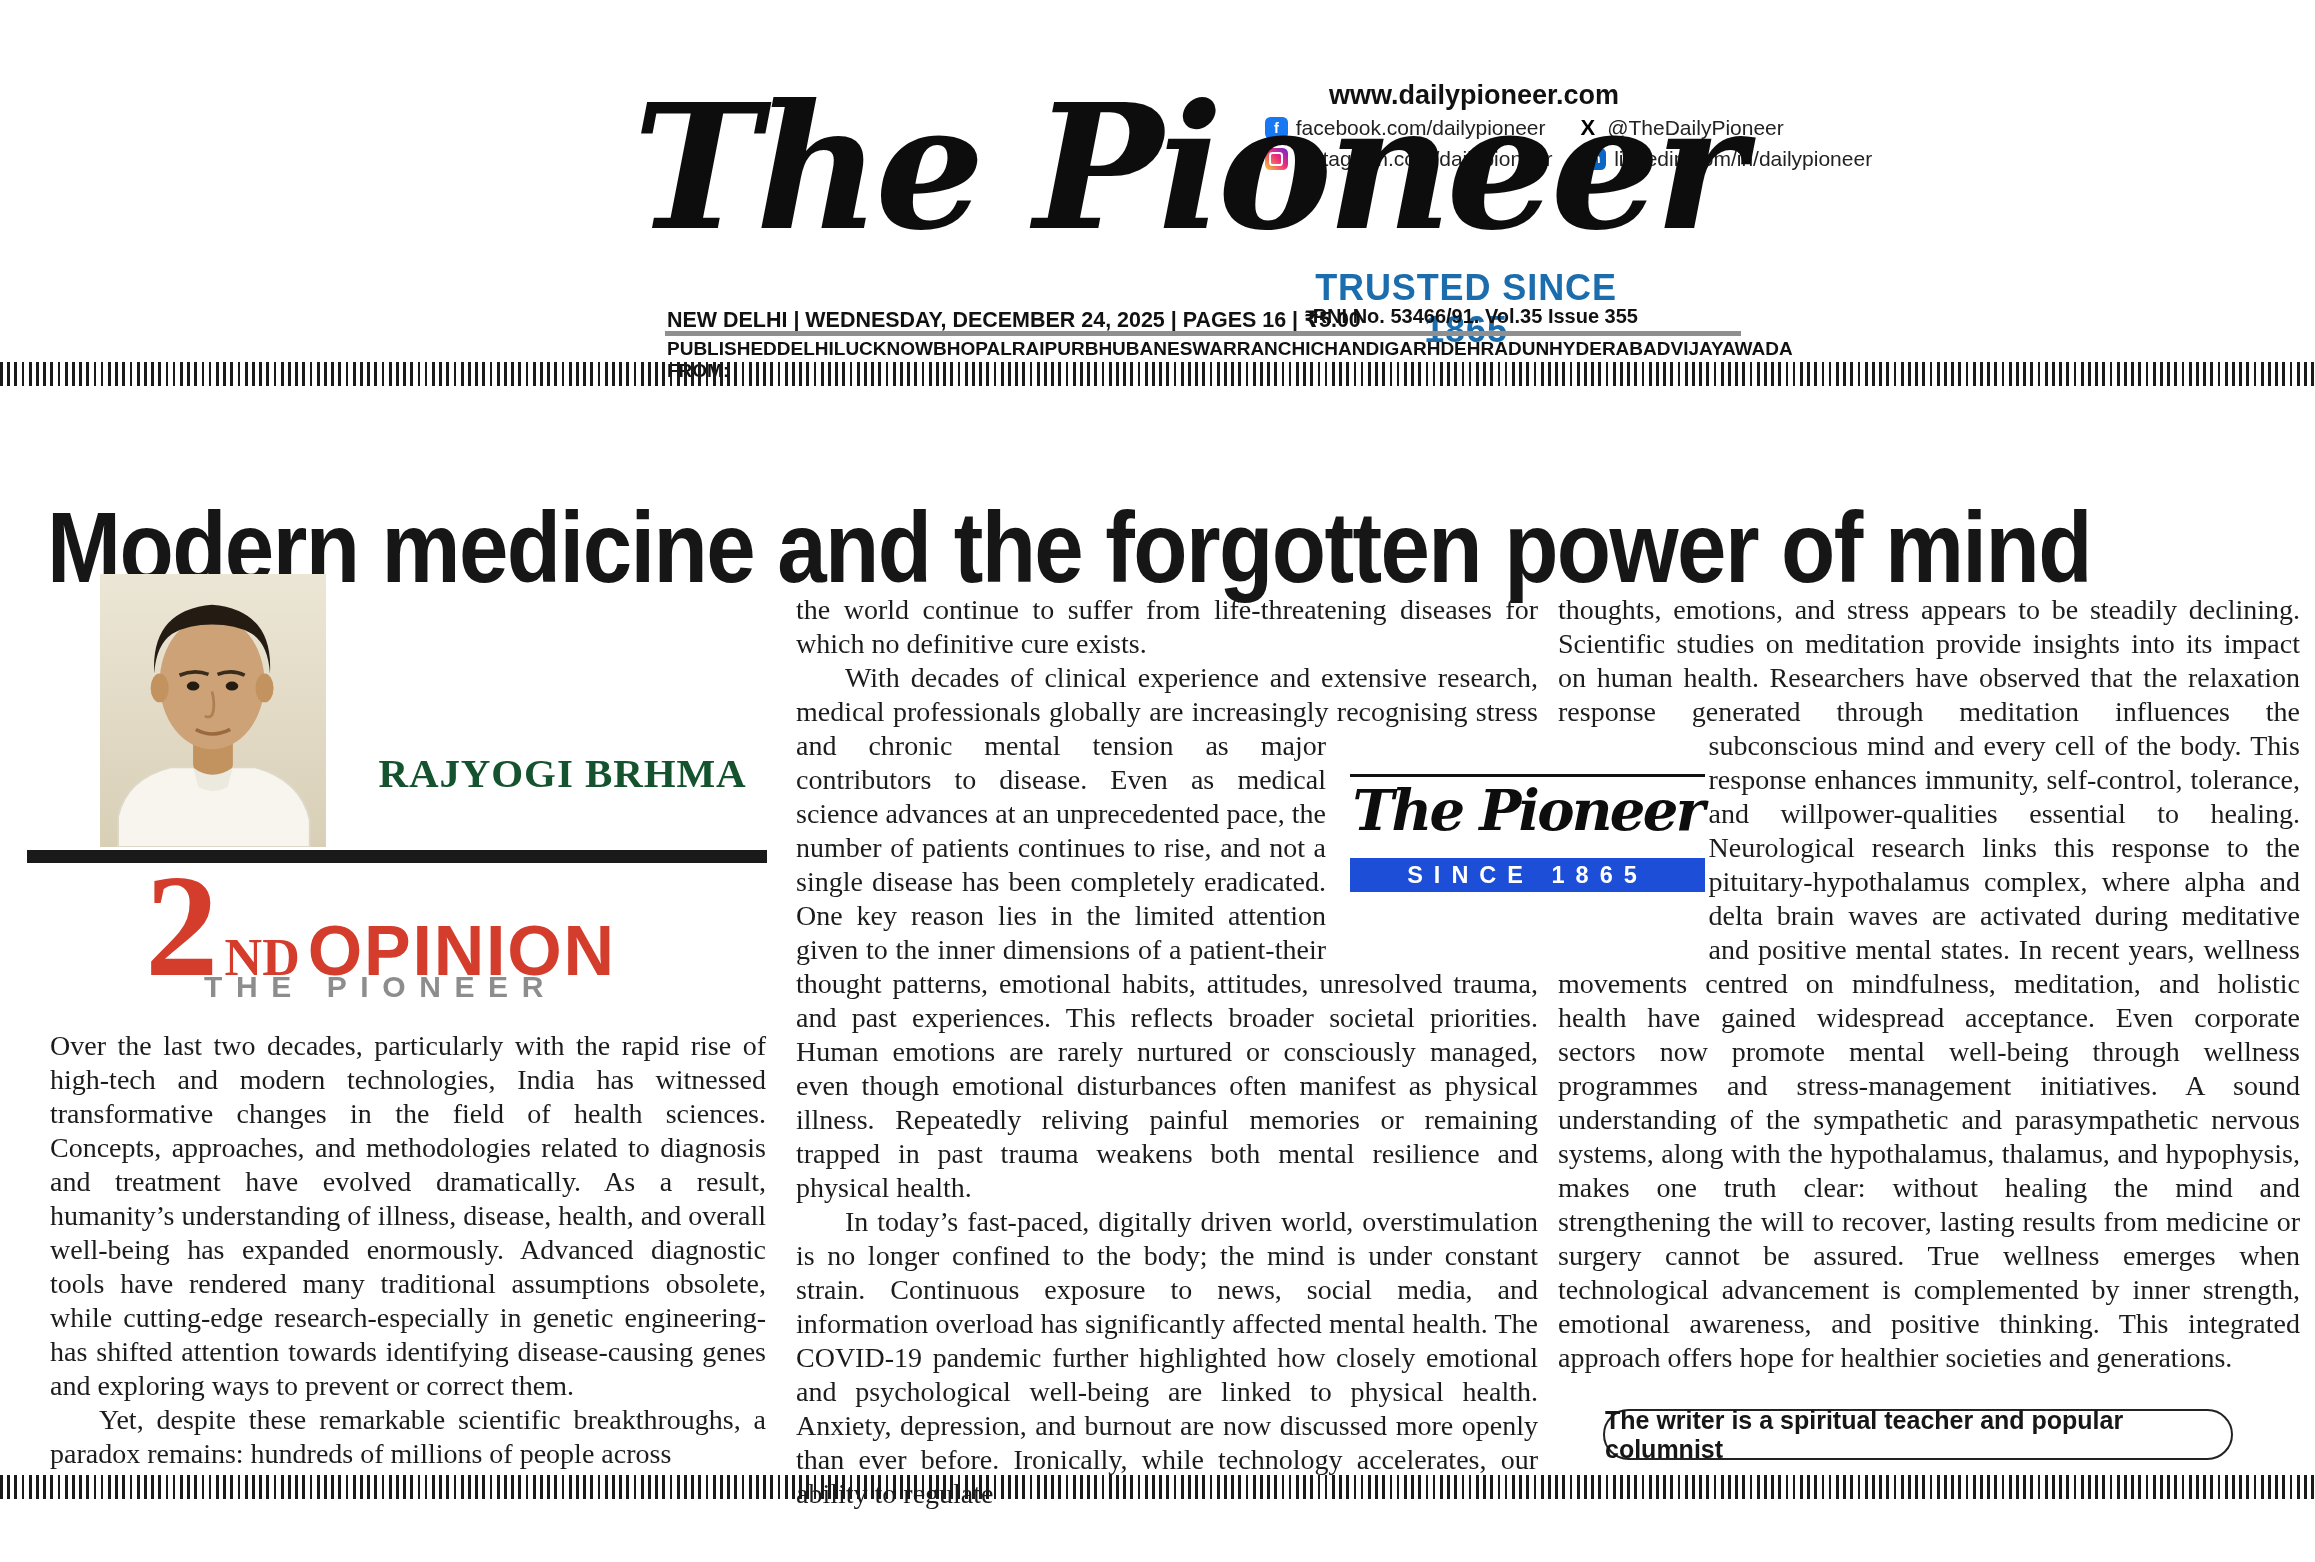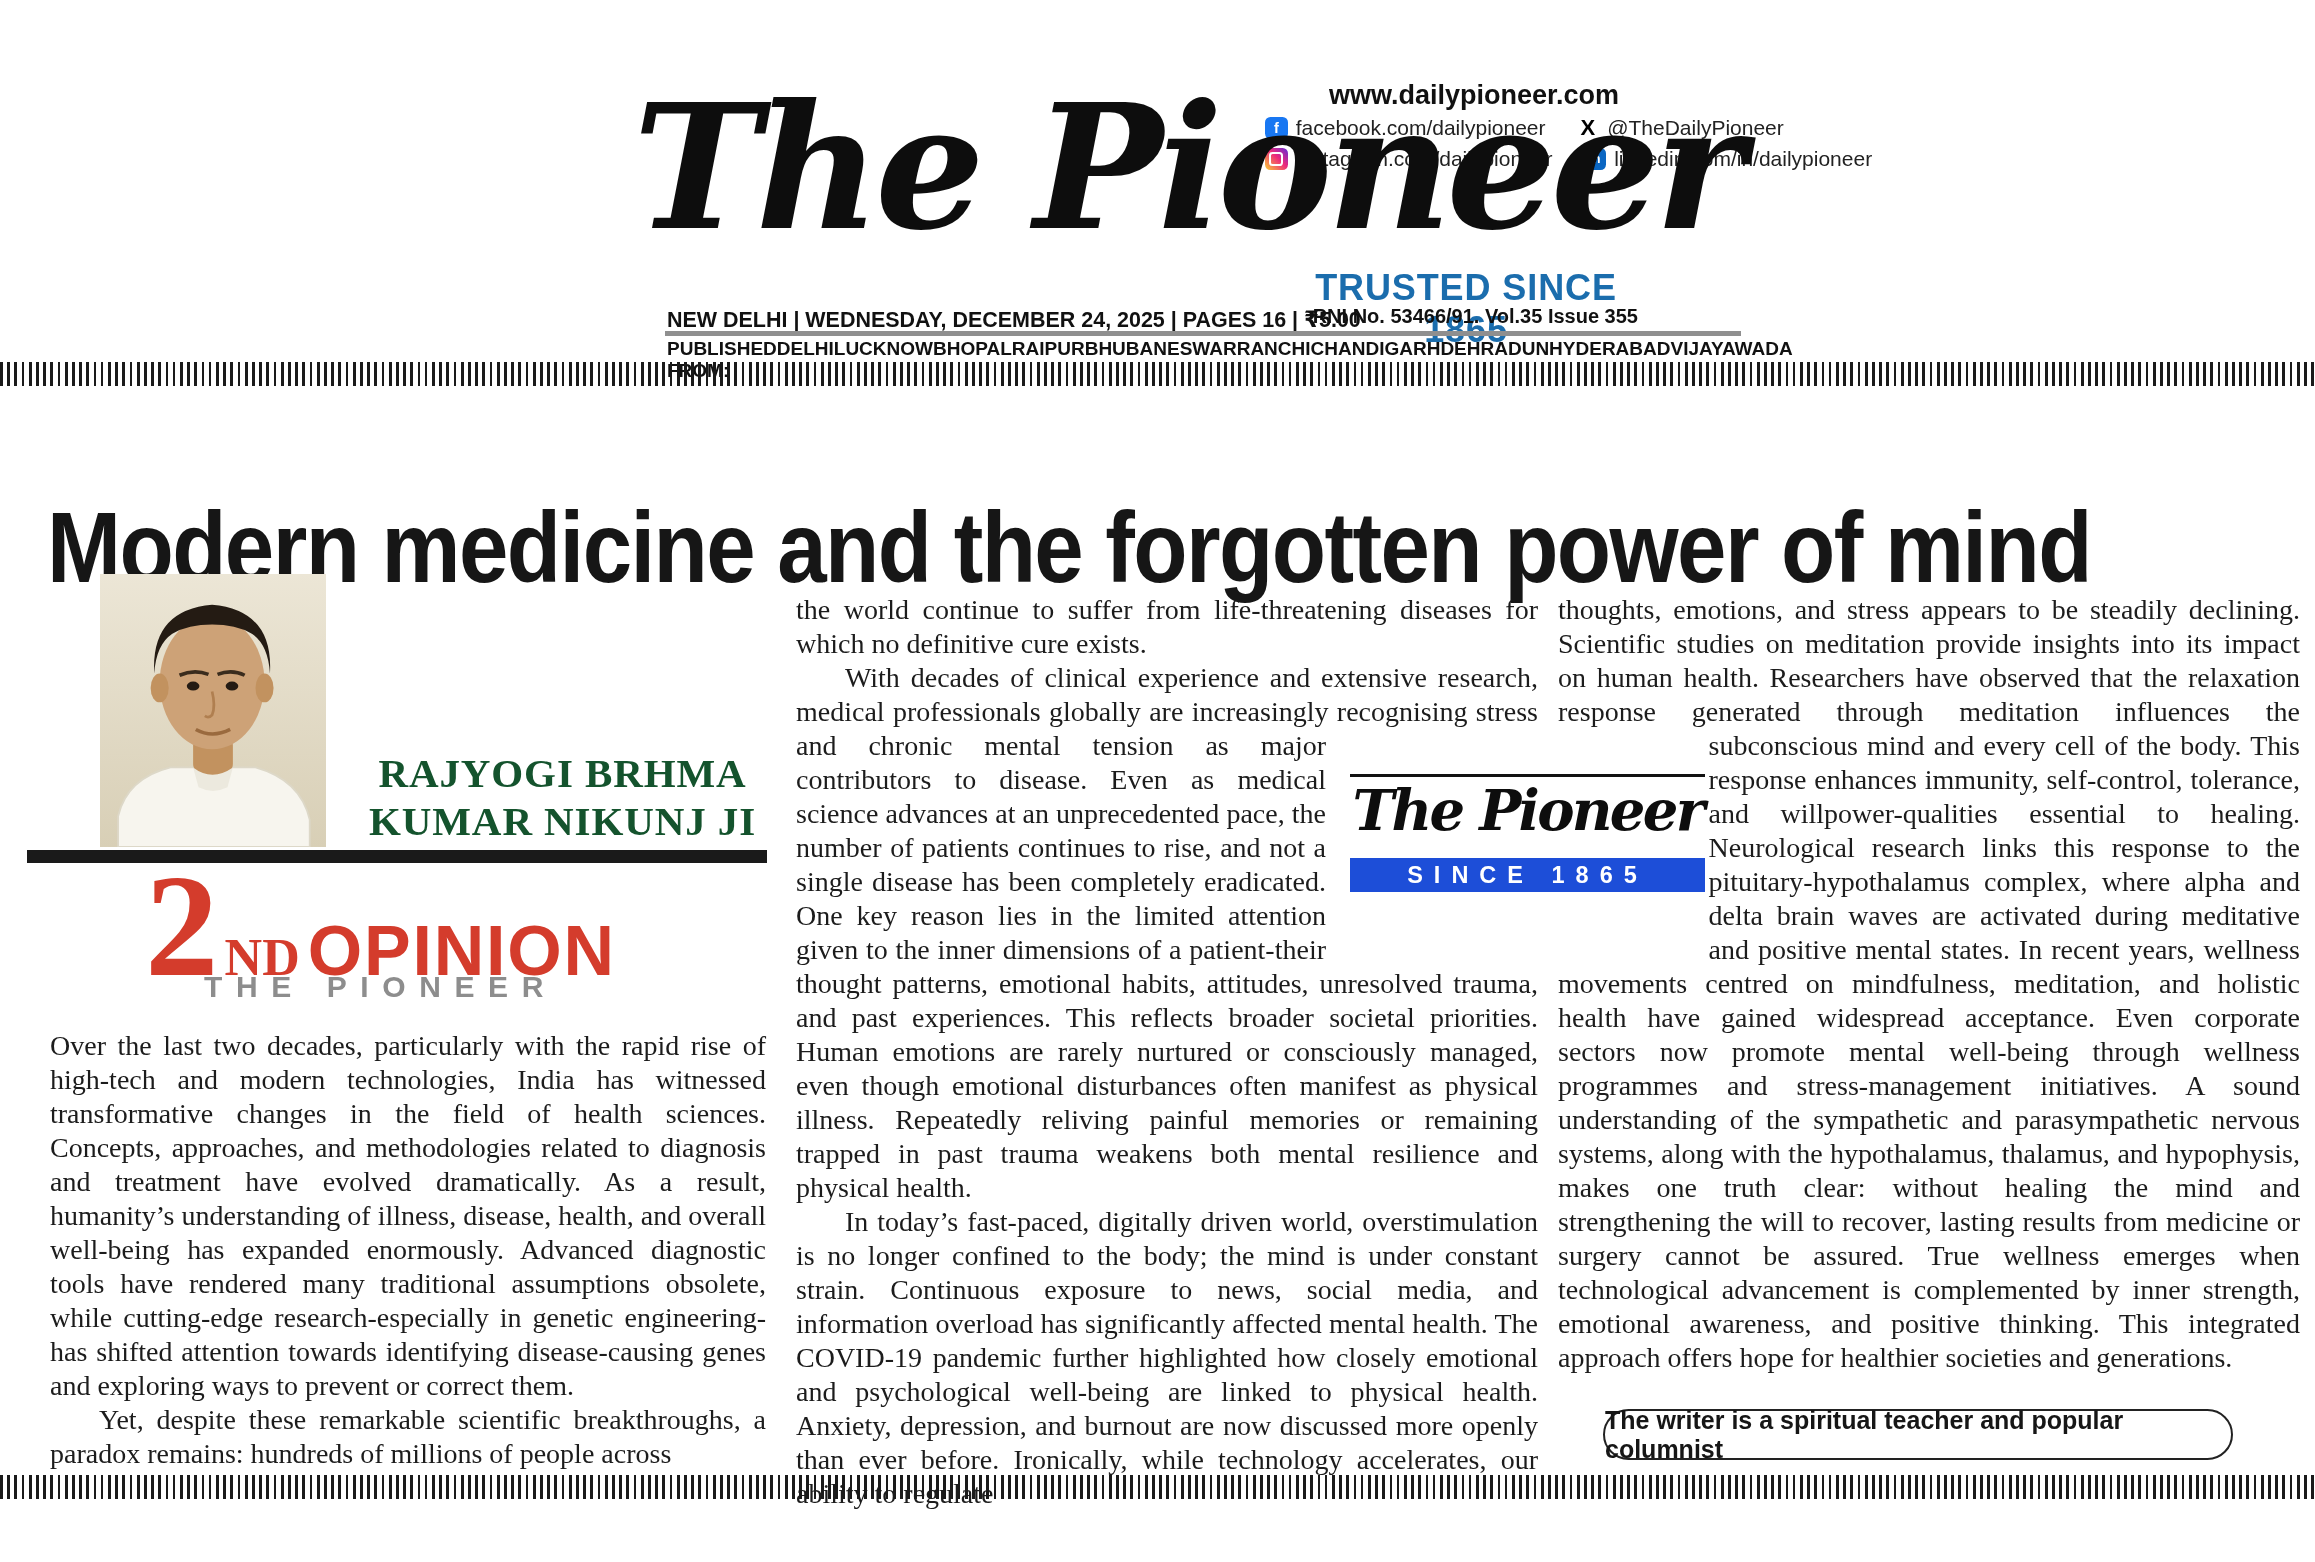--- a/index.html
+++ b/index.html
@@ -207,21 +207,20 @@
 
       <path d="M124,130 q4,16 0,26 q-4,4 -8,1" stroke="#b07f50" stroke-width="3" fill="none"></path>
       <path d="M106,172 q18,10 38,0" stroke="#9a6a3e" stroke-width="4" fill="none"></path>
 
       <path d="M103,214 q21,16 44,0 l-6,22 q-16,8 -32,0 Z" fill="#ece9de"></path>
     </svg>
   </div>
 
   <div class="author-name">
     <div>RAJYOGI BRHMA</div>
-    <div>KUMAR NIKUNJ JI</div>
   </div>
 
   <div class="author-rule"></div>
 
   <div class="opinion">
     <span class="op-2">2</span>
     <span class="op-nd">ND</span>
     <span class="op-word">OPINION</span>
   </div>
   <div class="op-sub">THE PIONEER</div>

